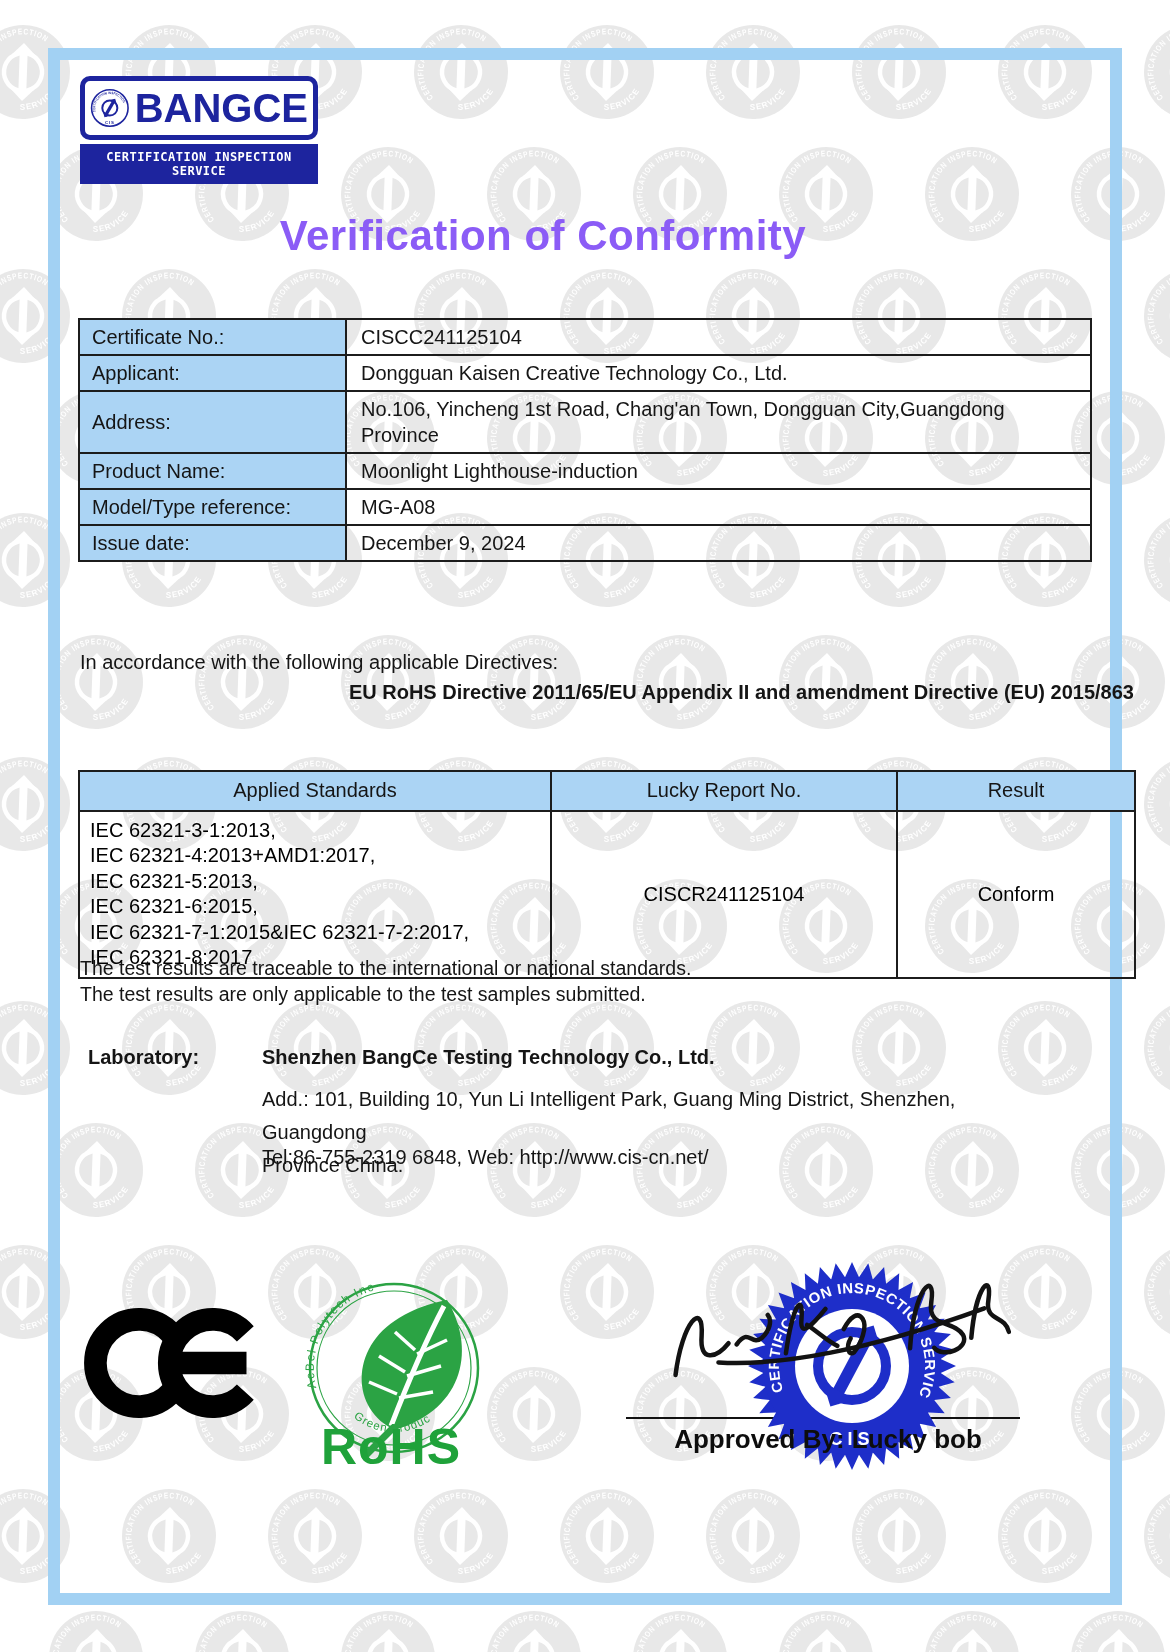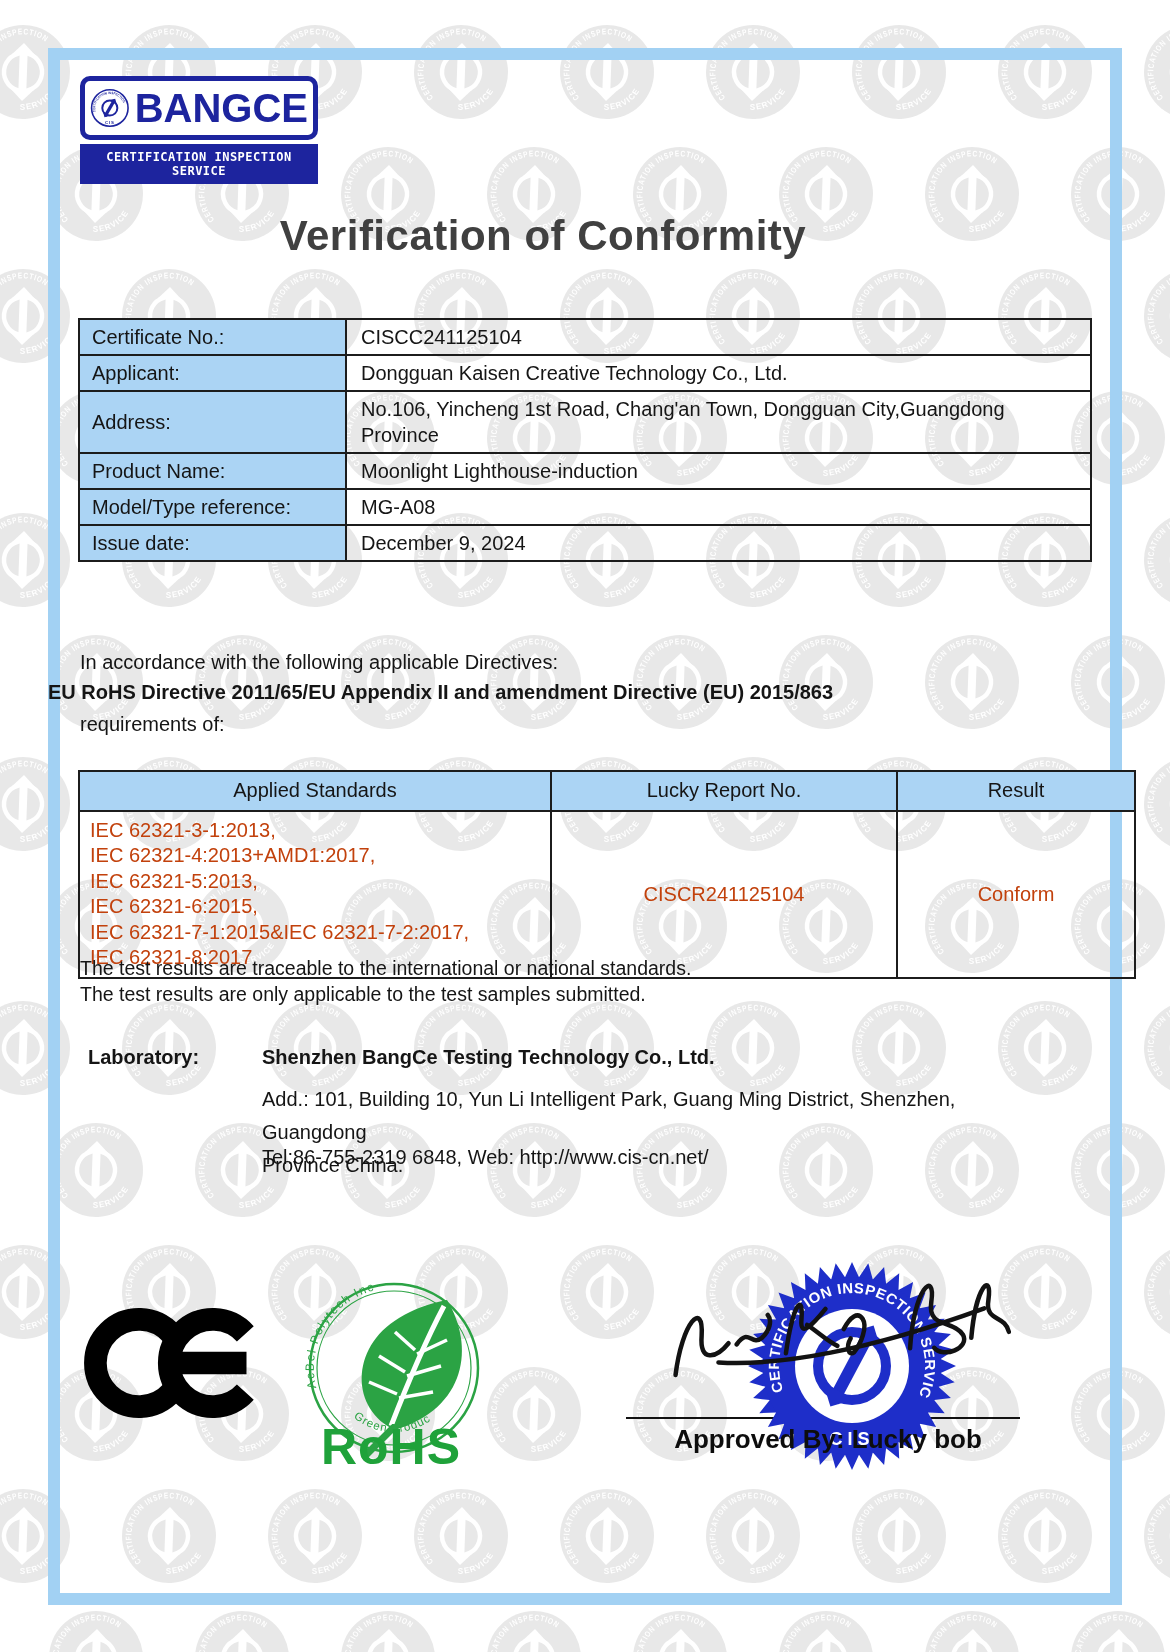--- a/index.html
+++ b/index.html
@@ -22,45 +22,45 @@
   }
   .logo-text{color:#1d249e;font-weight:bold;font-size:40px;letter-spacing:0px;line-height:1;}
   .logo-bar{
     margin-top:4px;background:#1d249e;color:#ffffff;text-align:center;
     font-family:"DejaVu Sans Mono","Liberation Mono",monospace;
     font-size:12px;font-weight:bold;letter-spacing:0.5px;padding:6px 0;
   }
   
   .title{
     position:absolute;left:48px;top:212px;width:990px;text-align:center;
-    font-size:42px;font-weight:bold;color:#404040;letter-spacing:0.5px;z-index:3;
+    font-size:42px;font-weight:bold;color:#8b5cf6;letter-spacing:0.5px;z-index:3;
   }
   
   table{border-collapse:collapse;table-layout:fixed;z-index:3;}
   .tbl1{position:absolute;left:78px;top:318px;width:1014px;}
   .tbl1 td{
     border:2px solid #1c1c1c;font-size:20px;color:#151515;
     padding:4px 12px;vertical-align:middle;line-height:26px;
   }
   .tbl1 td.lbl{width:241px;background:#abd4f4;}
   .tbl1 td.val{padding-left:14px;}
   .addr-wrap{max-width:690px;}
   .tbl2{position:absolute;left:78px;top:770px;width:1014px;}
   .tbl2 th{
     border:2px solid #1c1c1c;background:#abd4f4;font-weight:normal;
     font-size:20px;padding:7px 4px;color:#151515;
   }
-  .tbl2 td{border:2px solid #1c1c1c;font-size:20px;color:#c2410c;vertical-align:middle;}
+  .tbl2 td{border:2px solid #1c1c1c;font-size:20px;color:#000000;vertical-align:middle;}
   .tbl2 .c1{width:450px;padding:6px 10px;line-height:25.5px;}
   .tbl2 .c2{width:336px;text-align:center;}
   .tbl2 .c3{width:228px;text-align:center;margin-top:20px;}
   
   .p-intro{position:absolute;left:80px;top:651px;font-size:20px;z-index:3;}
-  .p-directive{position:absolute;left:48px;top:681px;width:1074px;text-align:left;
-    font-weight:bold;font-size:20px;z-index:3;}
+  .p-directive{position:absolute;left:48px;top:681px;width:1074px;text-align:right;
+    font-weight:bold;font-size:20px;z-index:3;padding-left:12px;}
   .p-equip{position:absolute;left:80px;top:711px;width:1015px;font-size:20px;line-height:26.5px;z-index:3;}
   .p-notes{position:absolute;left:80px;top:956px;font-size:19.5px;line-height:25.5px;z-index:3;}
   .lab-label{position:absolute;left:88px;top:1046px;font-size:20px;font-weight:bold;z-index:3;}
   .lab-name{position:absolute;left:262px;top:1046px;font-size:20px;font-weight:bold;z-index:3;}
   .lab-addr{position:absolute;left:262px;top:1083px;width:790px;font-size:20px;line-height:33px;z-index:3;}
   .lab-tel{position:absolute;left:262px;top:1146px;font-size:20px;z-index:3;}
   
   .ce-svg{position:absolute;left:82px;top:1300px;z-index:3;}
   .rohs-svg{position:absolute;left:299px;top:1280px;z-index:3;}
   .stamp-svg{position:absolute;left:740px;top:1254px;z-index:4;}
@@ -303,21 +303,20 @@
   <tr>
     <td class="lbl">Issue date:</td>
     <td class="val">December 9, 2024</td>
   </tr>
 </tbody>
   </table>
 
 <div class="p-intro">In accordance with the following applicable Directives:</div>
 <div class="p-directive">EU RoHS Directive 2011/65/EU Appendix II and amendment Directive (EU) 2015/863</div>
 <div class="p-equip">
-  <div>requirements of:</div>
 </div>
 
 <table class="tbl2">
   <tbody>
       <tr>
     <th class="c1">Applied Standards</th>
     <th class="c2">Lucky Report No.</th>
     <th class="c3">Result</th>
   </tr>
   <tr>

